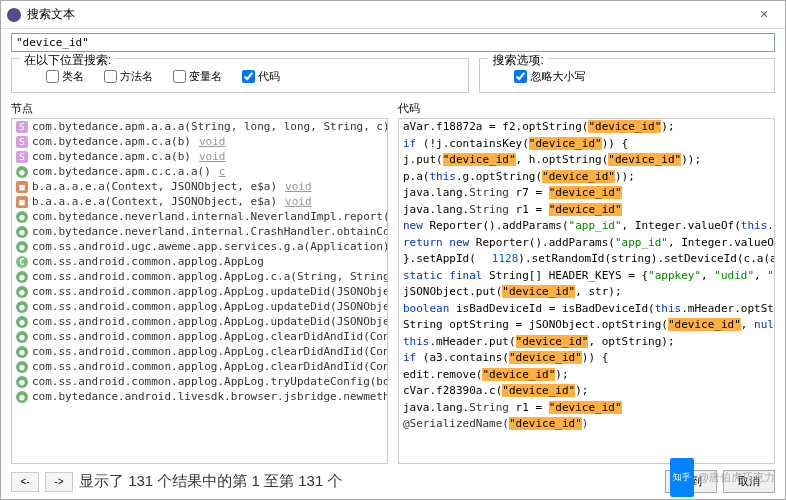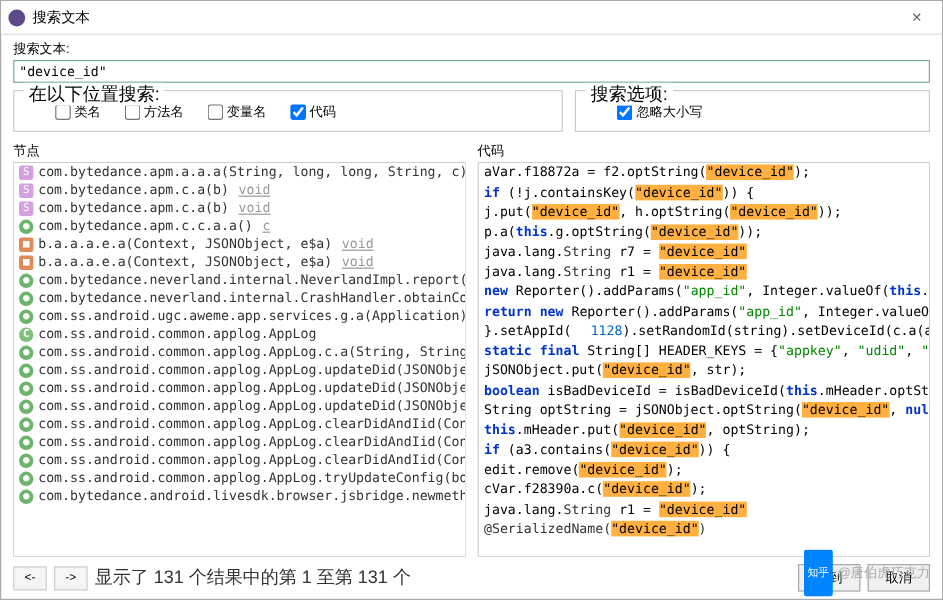--- a/index.html
+++ b/index.html
@@ -7,40 +7,40 @@
 .window { width: 786px; height: 500px; background: #fff; border: 1px solid #aaa; display: flex; flex-direction: column; position: relative; }
 .titlebar { height: 28px; background: #fff; border-bottom: 1px solid #ddd; display: flex; align-items: center; padding: 0 6px; }
 .titlebar-icon { width: 14px; height: 14px; background: #5b4a8a; border-radius: 50%; margin-right: 6px; }
 .titlebar-text { flex: 1; font-size: 12px; font-family: Liberation Mono, monospace; }
 .titlebar-close { width: 30px; height: 20px; display: flex; align-items: center; justify-content: center; cursor: pointer; color: #666; }
 .search-row { padding: 4px 10px 2px; }
 .search-label { font-size: 11px; margin-bottom: 2px; }
 .search-input { width: 100%; border: 1px solid #7a9; padding: 2px 4px; font-size: 11px; font-family: monospace; }
 .options-row { display: flex; padding: 4px 10px 6px; gap: 10px; }
 .fieldset { border: 1px solid #ccc; padding: 6px 8px 8px; position: relative; }
-.fieldset-legend { position: absolute; top: -7px; left: 8px; background: #fff; padding: 0 4px; font-size: 15px; }
+.fieldset-legend { position: absolute; top: -7px; left: 8px; background: #fff; padding: 0 4px; font-size: 12px; }
 .fieldset-left { flex: 0 0 60%; }
 .fieldset-right { flex: 1; }
 .checks { display: flex; gap: 20px; align-items: center; margin-top: 4px; margin-left: 26px; }
 .check { display: flex; align-items: center; gap: 3px; cursor: pointer; }
 .check input { margin: 0; }
 .results-row { display: flex; flex: 1; min-height: 0; padding: 0 10px; gap: 10px; }
 .panel { flex: 1; display: flex; flex-direction: column; min-width: 0; justify-content: center; }
 .panel-header { font-size: 11px; padding: 2px 0; }
 .panel-body { flex: 1; border: 1px solid #ccc; overflow: auto; background: #fff; font-family: Consolas, monospace; font-size: 11px; }
 .node-row { display: flex; align-items: center; padding: 1px 4px; white-space: nowrap; gap: 4px; }
 .node-icon { width: 12px; height: 12px; flex: 0 0 12px; display: inline-flex; align-items: center; justify-content: center; font-size: 9px; border-radius: 2px; }
 .ic-s { background: #d4a0e0; color: #fff; }
 .ic-c { background: #6db56d; color: #fff; border-radius: 50%; }
 .ic-b { background: #e08a5a; color: #fff; }
 .ic-cc { background: #7cc27c; color: #fff; border-radius: 50%; font-weight: bold; }
 .node-text { color: #333; }
 .node-type { color: #999; margin-left: 4px; text-decoration: underline; }
 .code-row { padding: 0 4px; white-space: nowrap; line-height: 1.5; }
-.kw { color: #0033cc; font-weight: bold; }
+.kw { color: #0033cc; font-weight: normal; }
 .str { color: #008800; }
 .hl { background: #ffb040; color: #000; }
 .num { color: #0066cc; margin-left: 16px; }
 .ty { color: #333; }
 .footer { display: flex; align-items: center; padding: 6px 10px; gap: 6px; }
 .nav-btn { border: 1px solid #ccc; background: #f5f5f5; width: 28px; height: 20px; font-size: 10px; cursor: pointer; }
 .footer-text { flex: 1; font-size: 15px; color: #333; }
 .btn { border: 1px solid #aaa; background: #f0f0f0; padding: 3px 14px; font-size: 11px; cursor: pointer; }
 .watermark { position: absolute; bottom: 2px; right: 10px; color: #aaa; font-size: 11px; display: flex; align-items: center; gap: 4px; z-index: 10; }
 .zhihu-icon { background: #0084ff; color: #fff; font-size: 9px; padding: 13px 3px; border-radius: 2px; }
@@ -50,21 +50,20 @@
 <body>
 
 <div class="window">
   <div class="titlebar">
     <div class="titlebar-icon"></div>
     <div class="titlebar-text">搜索文本</div>
     <div class="titlebar-close">✕</div>
   </div>
 
   <div class="search-row">
-    <div class="search-label">搜索文本:</div>
     <input class="search-input" value="&quot;device_id&quot;" style="">
   </div>
 
   <div class="options-row">
     <div class="fieldset fieldset-left">
       <div class="fieldset-legend">在以下位置搜索:</div>
       <div class="checks" id="scope-checks">
           <label class="check">
             <input type="checkbox" style="">
             <span>类名</span>

